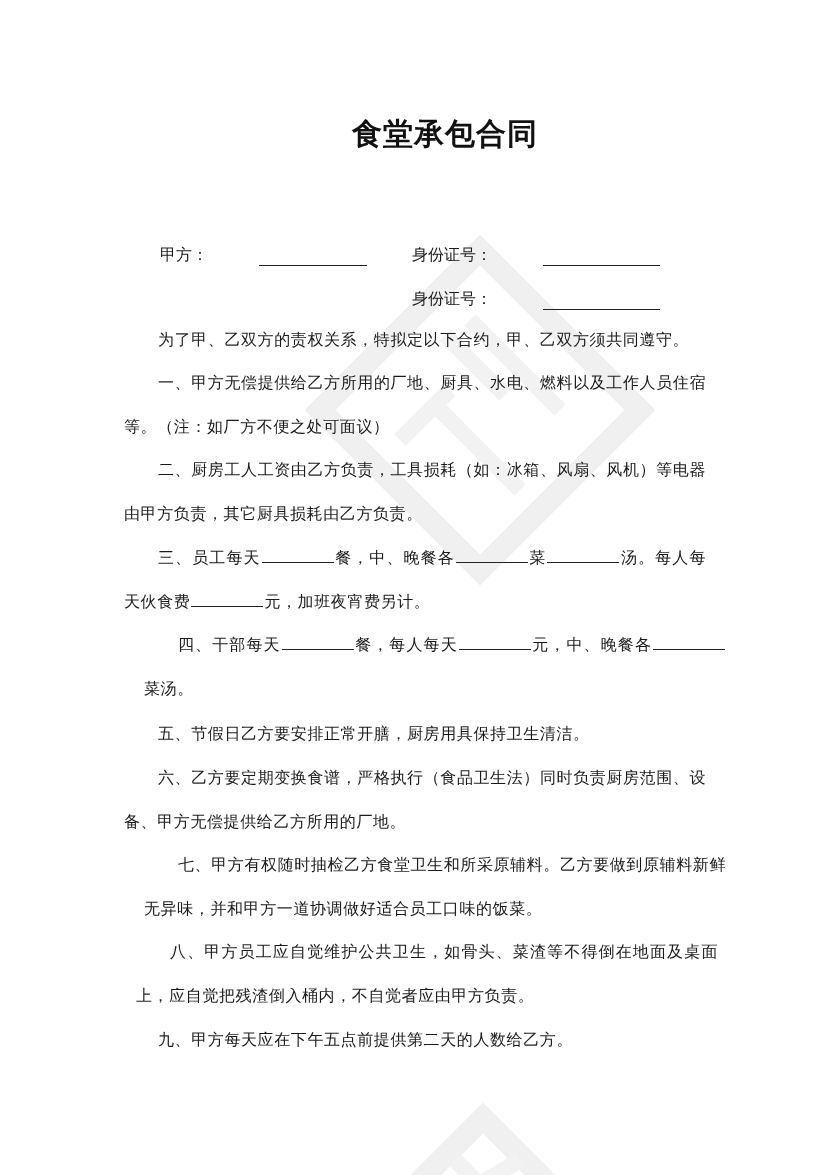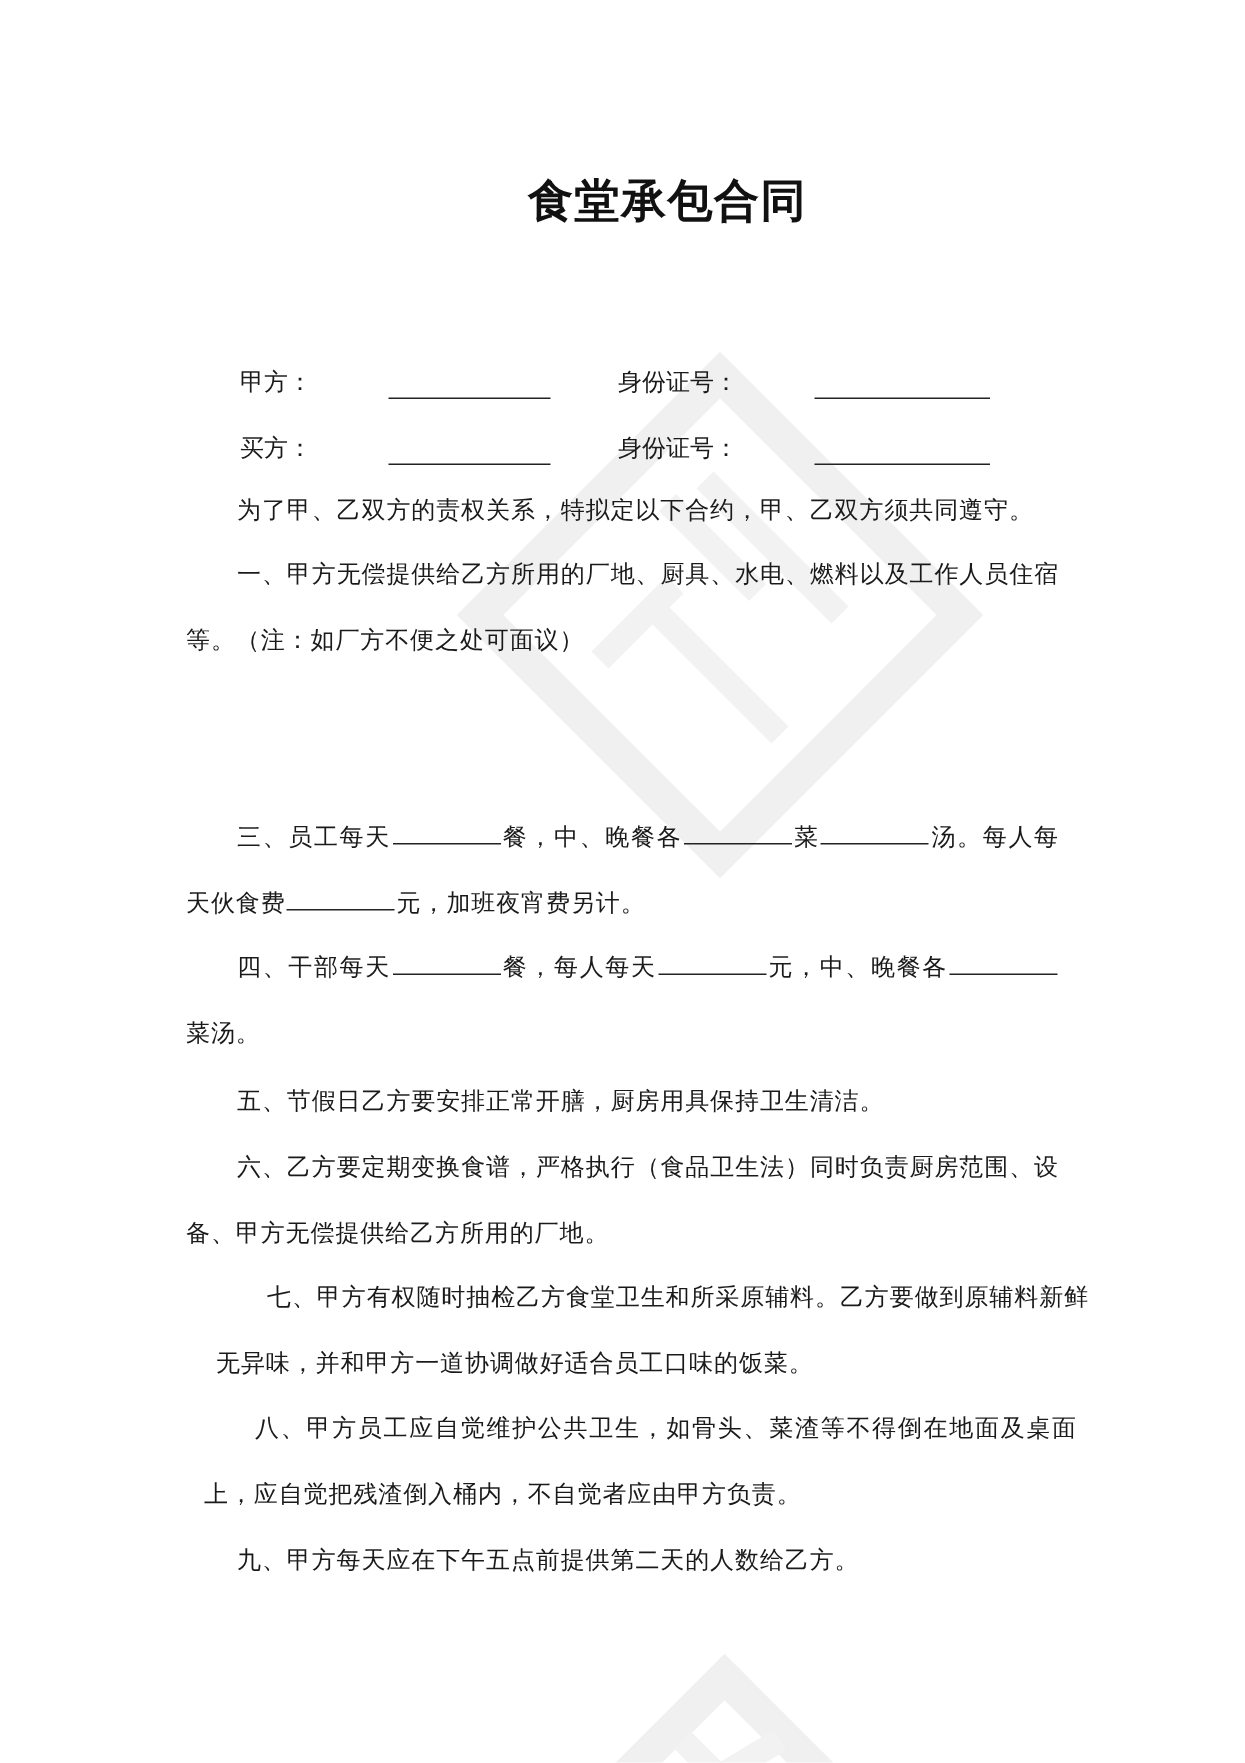--- a/index.html
+++ b/index.html
@@ -107,39 +107,36 @@
 
   <div class="party-row" style="top:242px;">
     <span class="label">甲方：</span>
     <span class="blank-long" style="width:108px;"></span>
   </div>
   <div class="party-row id-group" style="top:242px;">
     <span class="label">身份证号：</span>
     <span class="blank-long" style="width:117px;"></span>
   </div>
 
-  <div class="party-row" style="top:286px;">
-    <span class="label">买方：</span>
-    <span class="blank-long" style="width:108px;"></span>
-  </div>
   <div class="party-row id-group" style="top:286px;">
     <span class="label">身份证号：</span>
     <span class="blank-long" style="width:117px;"></span>
   </div>
 
   <div class="para" style="top:320px;">为了甲、乙双方的责权关系，特拟定以下合约，甲、乙双方须共同遵守。</div>
 
   <div class="para" style="top:363px;">一、甲方无偿提供给乙方所用的厂地、厨具、水电、燃料以及工作人员住宿等。（注：如厂方不便之处可面议）</div>
 
+  <div class="para" style="top:450px;">二、厨房工人工资由乙方负责，工具损耗（如：冰箱、风扇、风机）等电器由甲方负责，其它厨具损耗由乙方负责。</div>
 
   <div class="para" style="top:538px;">
     <span>三、员工每天</span><span class="blank"></span><span>餐，中、晚餐各</span><span class="blank"></span><span>菜</span><span class="blank"></span><span>汤。每人每天伙食费</span><span class="blank"></span><span>元，加班夜宵费另计。</span>
   </div>
 
-  <div class="para" style="top:625px;">
+  <div class="para" style="top:625px;margin-left:20px;">
     <span>四、干部每天</span><span class="blank"></span><span>餐，每人每天</span><span class="blank"></span><span>元，中、晚餐各</span><span class="blank"></span><span>菜汤。</span>
   </div>
 
   <div class="para" style="top:714px;">五、节假日乙方要安排正常开膳，厨房用具保持卫生清洁。</div>
 
   <div class="para" style="top:758px;">六、乙方要定期变换食谱，严格执行（食品卫生法）同时负责厨房范围、设备、甲方无偿提供给乙方所用的厂地。</div>
 
   <div class="para" style="top:845px;margin-left:20px;">七、甲方有权随时抽检乙方食堂卫生和所采原辅料。乙方要做到原辅料新鲜无异味，并和甲方一道协调做好适合员工口味的饭菜。</div>
 
   <div class="para" style="top:932px;margin-left:12px;">八、甲方员工应自觉维护公共卫生，如骨头、菜渣等不得倒在地面及桌面上，应自觉把残渣倒入桶内，不自觉者应由甲方负责。</div>

